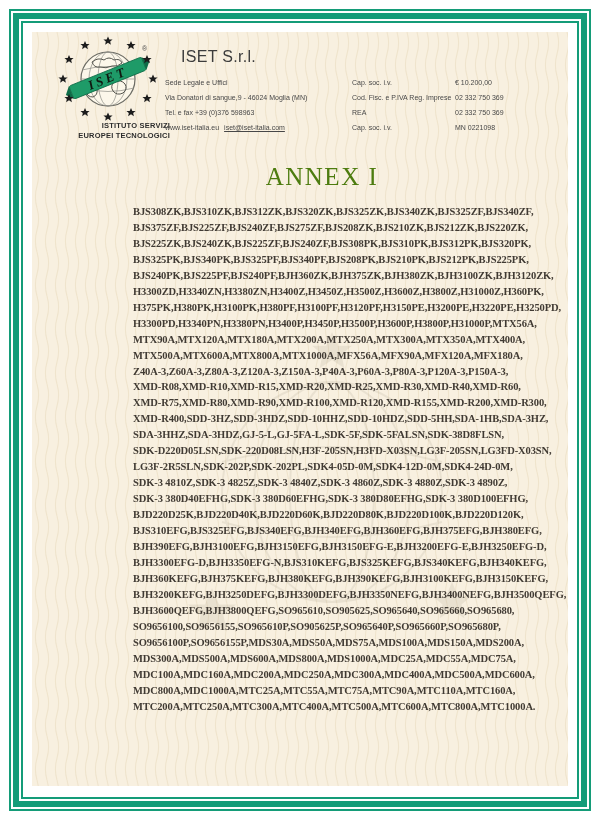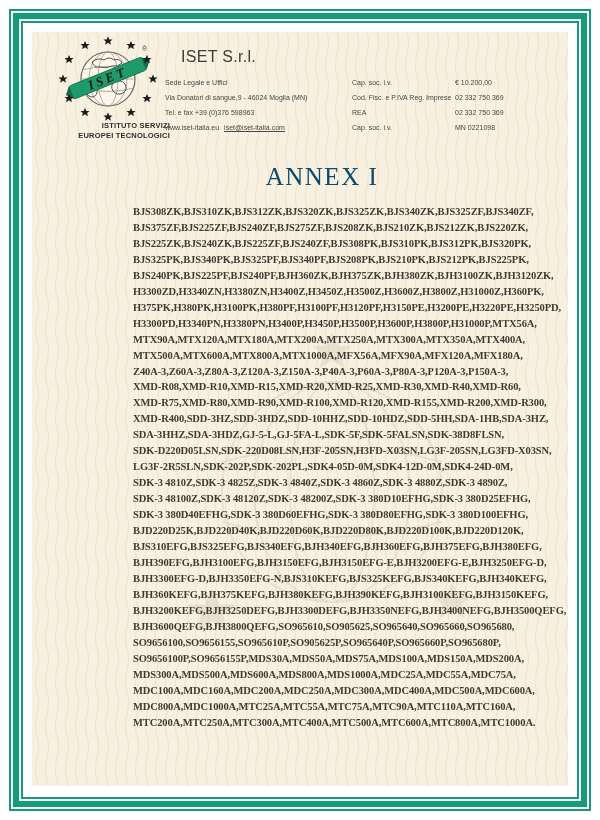--- a/index.html
+++ b/index.html
@@ -28,21 +28,21 @@
   .company-name{
     position:absolute;left:165px;top:48px;font-size:16px;color:#3c3c3c;letter-spacing:.3px;margin-left:16px;
   }
   .hdr-line{position:absolute;left:165px;font-size:7px;color:#474747;white-space:nowrap;}
   .hdr-link{text-decoration:underline;margin-left:5px;color:#474747;}
   .reg-label{position:absolute;left:352px;font-size:7px;color:#474747;white-space:nowrap;}
   .reg-value{position:absolute;left:455px;font-size:7px;color:#474747;white-space:nowrap;}
   
   .annex-title{
     position:absolute;left:104px;top:163px;width:436px;text-align:center;
-    font-family:"Liberation Serif",serif;font-size:25px;color:#0c4a6e;letter-spacing:1.5px;
+    font-family:"Liberation Serif",serif;font-size:25px;color:#4d7c0f;letter-spacing:1.5px;
   }
   .code-block{
     position:absolute;left:133px;top:204px;width:430px;
     font-family:"Liberation Serif",serif;font-size:10.5px;color:#403a33;
     line-height:15.95px;letter-spacing:-.1px;font-weight:bold;
   }
   .code-line{white-space:nowrap;}
 </style>
 </head>
 <body>
@@ -156,21 +156,20 @@
   <div class="code-line">MTX90A,MTX120A,MTX180A,MTX200A,MTX250A,MTX300A,MTX350A,MTX400A,</div>
   <div class="code-line">MTX500A,MTX600A,MTX800A,MTX1000A,MFX56A,MFX90A,MFX120A,MFX180A,</div>
   <div class="code-line">Z40A-3,Z60A-3,Z80A-3,Z120A-3,Z150A-3,P40A-3,P60A-3,P80A-3,P120A-3,P150A-3,</div>
   <div class="code-line">XMD-R08,XMD-R10,XMD-R15,XMD-R20,XMD-R25,XMD-R30,XMD-R40,XMD-R60,</div>
   <div class="code-line">XMD-R75,XMD-R80,XMD-R90,XMD-R100,XMD-R120,XMD-R155,XMD-R200,XMD-R300,</div>
   <div class="code-line">XMD-R400,SDD-3HZ,SDD-3HDZ,SDD-10HHZ,SDD-10HDZ,SDD-5HH,SDA-1HB,SDA-3HZ,</div>
   <div class="code-line">SDA-3HHZ,SDA-3HDZ,GJ-5-L,GJ-5FA-L,SDK-5F,SDK-5FALSN,SDK-38D8FLSN,</div>
   <div class="code-line">SDK-D220D05LSN,SDK-220D08LSN,H3F-205SN,H3FD-X03SN,LG3F-205SN,LG3FD-X03SN,</div>
   <div class="code-line">LG3F-2R5SLN,SDK-202P,SDK-202PL,SDK4-05D-0M,SDK4-12D-0M,SDK4-24D-0M,</div>
   <div class="code-line">SDK-3 4810Z,SDK-3 4825Z,SDK-3 4840Z,SDK-3 4860Z,SDK-3 4880Z,SDK-3 4890Z,</div>
-  <div class="code-line">SDK-3 48100Z,SDK-3 48120Z,SDK-3 48200Z,SDK-3 380D10EFHG,SDK-3 380D25EFHG,</div>
   <div class="code-line">SDK-3 380D40EFHG,SDK-3 380D60EFHG,SDK-3 380D80EFHG,SDK-3 380D100EFHG,</div>
   <div class="code-line">BJD220D25K,BJD220D40K,BJD220D60K,BJD220D80K,BJD220D100K,BJD220D120K,</div>
   <div class="code-line">BJS310EFG,BJS325EFG,BJS340EFG,BJH340EFG,BJH360EFG,BJH375EFG,BJH380EFG,</div>
   <div class="code-line">BJH390EFG,BJH3100EFG,BJH3150EFG,BJH3150EFG-E,BJH3200EFG-E,BJH3250EFG-D,</div>
   <div class="code-line">BJH3300EFG-D,BJH3350EFG-N,BJS310KEFG,BJS325KEFG,BJS340KEFG,BJH340KEFG,</div>
   <div class="code-line">BJH360KEFG,BJH375KEFG,BJH380KEFG,BJH390KEFG,BJH3100KEFG,BJH3150KEFG,</div>
   <div class="code-line">BJH3200KEFG,BJH3250DEFG,BJH3300DEFG,BJH3350NEFG,BJH3400NEFG,BJH3500QEFG,</div>
   <div class="code-line">BJH3600QEFG,BJH3800QEFG,SO965610,SO905625,SO965640,SO965660,SO965680,</div>
   <div class="code-line">SO9656100,SO9656155,SO965610P,SO905625P,SO965640P,SO965660P,SO965680P,</div>
   <div class="code-line">SO9656100P,SO9656155P,MDS30A,MDS50A,MDS75A,MDS100A,MDS150A,MDS200A,</div>

